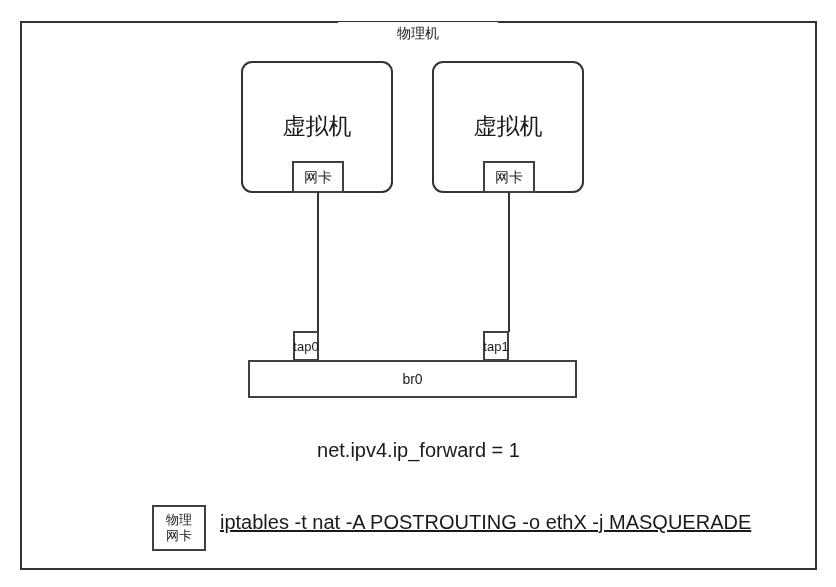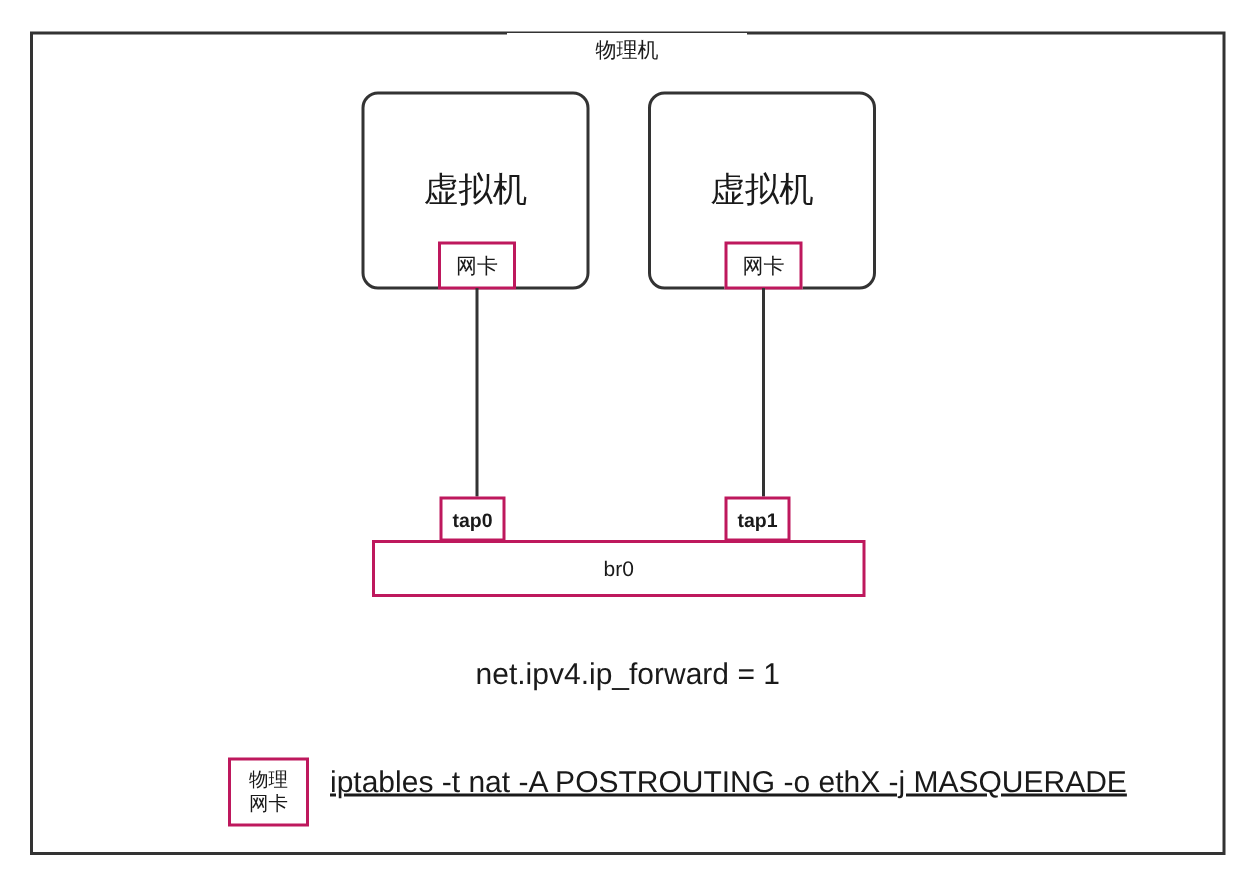--- a/index.html
+++ b/index.html
@@ -21,21 +21,21 @@
     left: 0;
     top: 0;
     width: 836px;
     height: 587px;
   }
 
   .box {
     position: absolute;
     box-sizing: border-box;
     background: #ffffff;
-    border: 2px solid #be185d;
+    border: 2px solid #404040;
     display: flex;
     align-items: center;
     justify-content: center;
     text-align: center;
   }
 
   
   #host-frame {
     left: 20px;
     top: 21px;
@@ -103,25 +103,24 @@
     position: absolute;
     width: 0;
     border-left: 2px solid #333333;
     background: transparent;
   }
   #connector-1 { left: 317px; top: 192px; height: 140px; }
   #connector-2 { left: 508px; top: 192px; height: 140px; }
 
   
   .tap-box {
-    width: 44px;
+    width: 26px;
     height: 30px;
     font-size: 13px;
     line-height: 1;
-    font-weight: bold;
   }
   #tap-0 { left: 293px; top: 331px; }
   #tap-1 { left: 483px; top: 331px; }
 
   
   #bridge-box {
     left: 248px;
     top: 360px;
     width: 329px;
     height: 38px;

